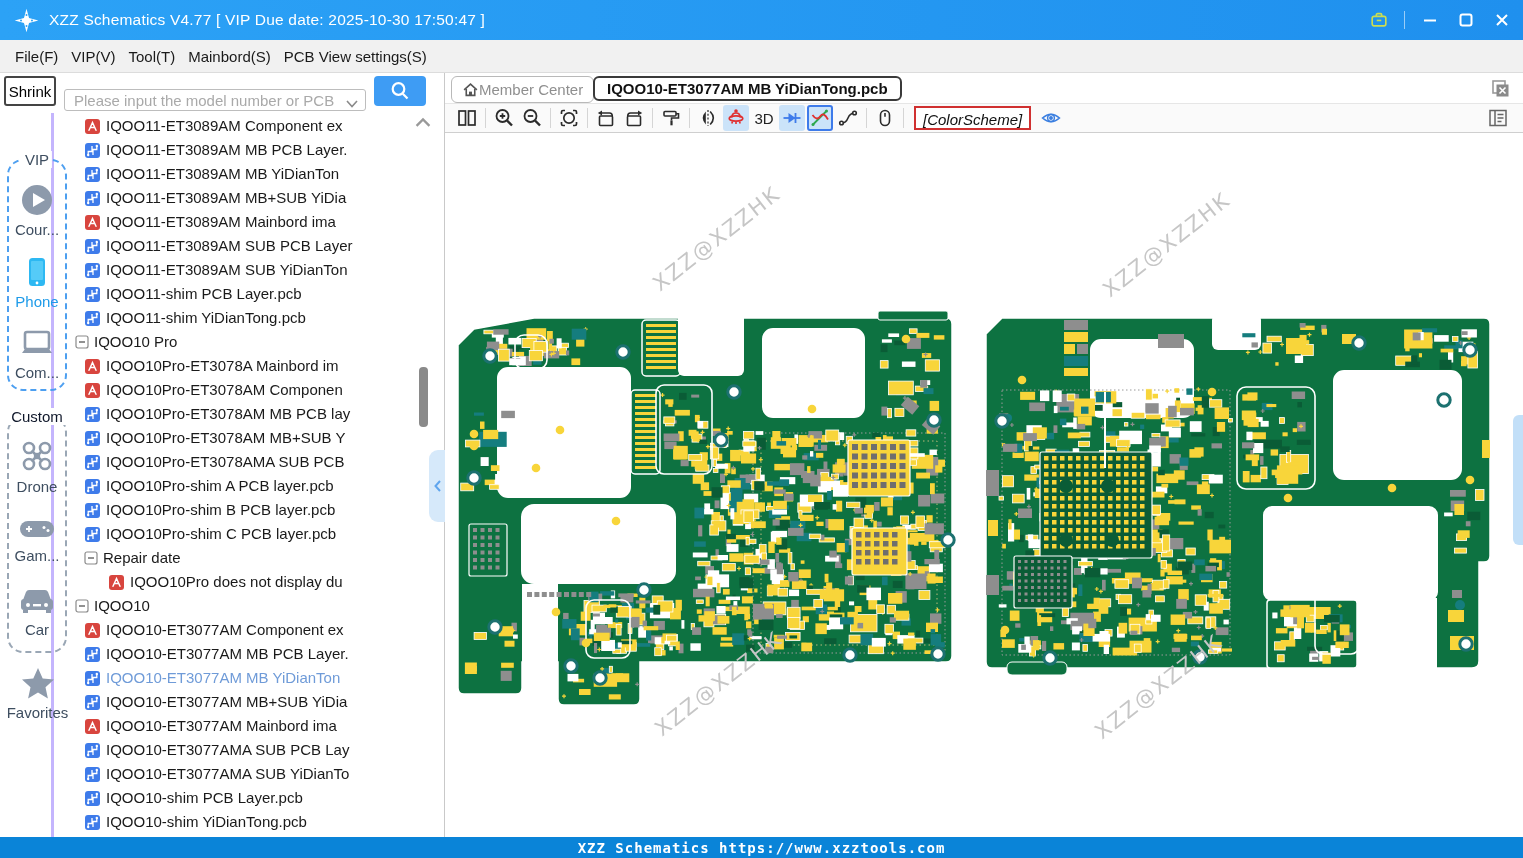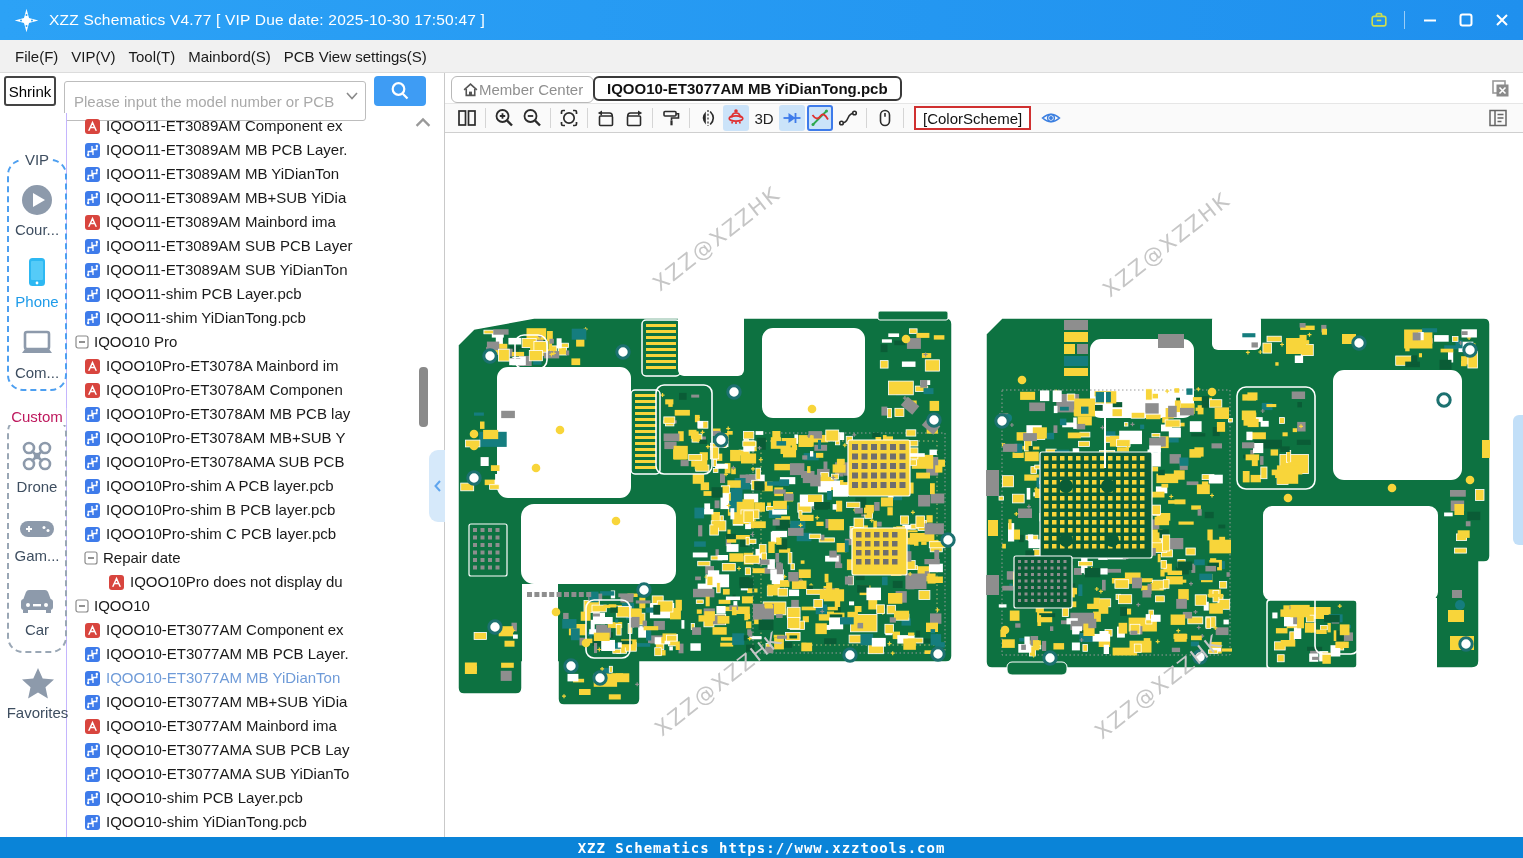--- a/index.html
+++ b/index.html
@@ -14,36 +14,36 @@
   .winbtn{width:22px;height:22px;display:flex;align-items:center;justify-content:center;cursor:pointer;}
   .winsep{width:1px;height:18px;background:rgba(255,255,255,.55);}
   
   .menubar{position:absolute;left:0;top:40px;width:1523px;height:33px;background:#F1F1F1;
            border-bottom:1px solid #DCDCDC;display:flex;align-items:center;padding-left:15px;box-sizing:border-box;gap:13px;}
   .menuitem{font-size:15px;color:#1a1a1a;padding:0 0;cursor:default;}
   
   .leftcol{position:absolute;left:0;top:73px;width:445px;height:764px;background:#fff;border-right:1px solid #C9C9C9;box-sizing:border-box;}
   .shrinkbtn{position:absolute;left:4px;top:3px;width:52px;height:30px;background:#fff;border:2px solid #444;
              border-radius:3px;font-size:15px;color:#000;display:flex;align-items:center;justify-content:center;box-sizing:border-box;}
-  .searchwrap{position:absolute;left:64px;top:8px;width:302px;height:40px;}
+  .searchwrap{position:absolute;left:64px;top:16px;width:302px;height:22px;}
   .searchwrap input{width:100%;height:100%;box-sizing:border-box;border:1px solid #BDBDBD;border-radius:3px;
              font-size:15px;padding:0 26px 0 9px;color:#333;font-family:"Liberation Sans",sans-serif;}
   .searchwrap input::placeholder{color:#A9A9A9;}
   .searchwrap .chev{position:absolute;right:8px;top:11px;}
   .searchbtn{position:absolute;left:374px;top:3px;width:52px;height:30px;background:#3E9CF4;border-radius:4px;
              display:flex;align-items:center;justify-content:center;cursor:pointer;}
   
-  .sidestrip{position:absolute;left:0;top:40px;width:67px;height:724px;background:#fff;border-right:1px solid #c4b5fd;box-sizing:border-box;}
+  .sidestrip{position:absolute;left:0;top:40px;width:54px;height:724px;background:#fff;border-right:3px solid #c4b5fd;box-sizing:border-box;}
   .sidegroup{position:absolute;left:7px;width:60px;border-radius:16px;box-sizing:border-box;}
   .sidegroup .gtitle{position:absolute;top:-10px;left:50%;transform:translateX(-50%);background:#fff;padding:0 3px;
              font-size:15px;white-space:nowrap;}
   .sg-vip{top:46px;height:232px;border:2px dashed #4D9FF0;}
   .sg-vip .gtitle{color:#3E4E60;}
   .sg-custom{top:303px;height:237px;border:2px dashed #9AA7B5;}
-  .sg-custom .gtitle{color:#be185d;text-align:right;}
+  .sg-custom .gtitle{color:#0f172a;text-align:right;}
   .sideitem{position:absolute;left:0;width:100%;display:flex;flex-direction:column;align-items:center;cursor:pointer;}
   .sideitem .slabel{font-size:15px;color:#3E4E60;margin-top:2px;white-space:nowrap;}
   .sideitem .slabel.blue{color:#1E9BE9;}
   .fav{position:absolute;left:0;top:552px;width:75px;display:flex;flex-direction:column;align-items:center;cursor:pointer;}
   .fav .slabel{font-size:15px;color:#3E4E60;margin-top:1px;}
   
   .tree{position:absolute;left:75px;top:41px;width:370px;height:723px;overflow:hidden;}
   .tree-row{height:24px;line-height:24px;font-size:15px;color:#1a1a1a;white-space:nowrap;overflow:hidden;
             display:flex;align-items:center;cursor:pointer;}
   .tree-row svg{flex:0 0 auto;margin-right:5px;}
@@ -62,22 +62,22 @@
           display:flex;align-items:center;padding:0 12px;cursor:pointer;box-sizing:border-box;}
   .activetab span{font-size:15px;font-weight:bold;color:#111;}
   .closeall{position:absolute;right:12px;top:6px;width:20px;height:20px;cursor:pointer;}
   .toolbar{position:absolute;left:0;top:31px;width:100%;height:29px;background:#FAFAFA;border-bottom:1px solid #CFCFCF;
           box-sizing:border-box;display:flex;align-items:center;padding-left:8px;}
   .tbtn{width:26px;height:26px;display:flex;align-items:center;justify-content:center;border-radius:3px;margin:0 1px;cursor:pointer;box-sizing:border-box;}
   .tbtn.sel{background:#CBE3F9;}
   .tbtn.brd{border:2px solid #3E7BEA;background:#CBE3F9;}
   .tbtn .txt3d{font-size:15px;color:#222;}
   .tsep{width:1px;height:20px;background:#D5D5D5;margin:0 4px;}
-  .cschemebtn{height:24px;border:2px solid #D03030;background:#fff;display:flex;align-items:center;
-          padding:0 7px;margin:0 6px;cursor:pointer;box-sizing:border-box;}
+  .cschemebtn{height:24px;border:2px solid #D03030;background:#fff;display:flex;align-items:flex-end;
+          padding:0 7px;margin:0 6px;cursor:pointer;box-sizing:border-box;font-style:italic;}
   .cschemebtn span{font-size:15px;color:#111;}
   .paneltoggle{position:absolute;right:14px;top:34px;width:22px;height:22px;cursor:pointer;}
   .canvas{position:absolute;left:0;top:60px;width:1078px;height:704px;overflow:hidden;}
   .rightscroll{position:absolute;right:0;top:342px;width:10px;height:130px;background:#C2DFF8;border-radius:6px 0 0 6px;}
   
   .statusbar{position:absolute;left:0;top:837px;width:1523px;height:21px;background:#0A84D8;
           display:flex;align-items:center;justify-content:center;}
   .statusbar span{color:#fff;font-family:"DejaVu Sans Mono",monospace;font-size:14px;font-weight:bold;letter-spacing:1px;}
 </style>
 </head>

